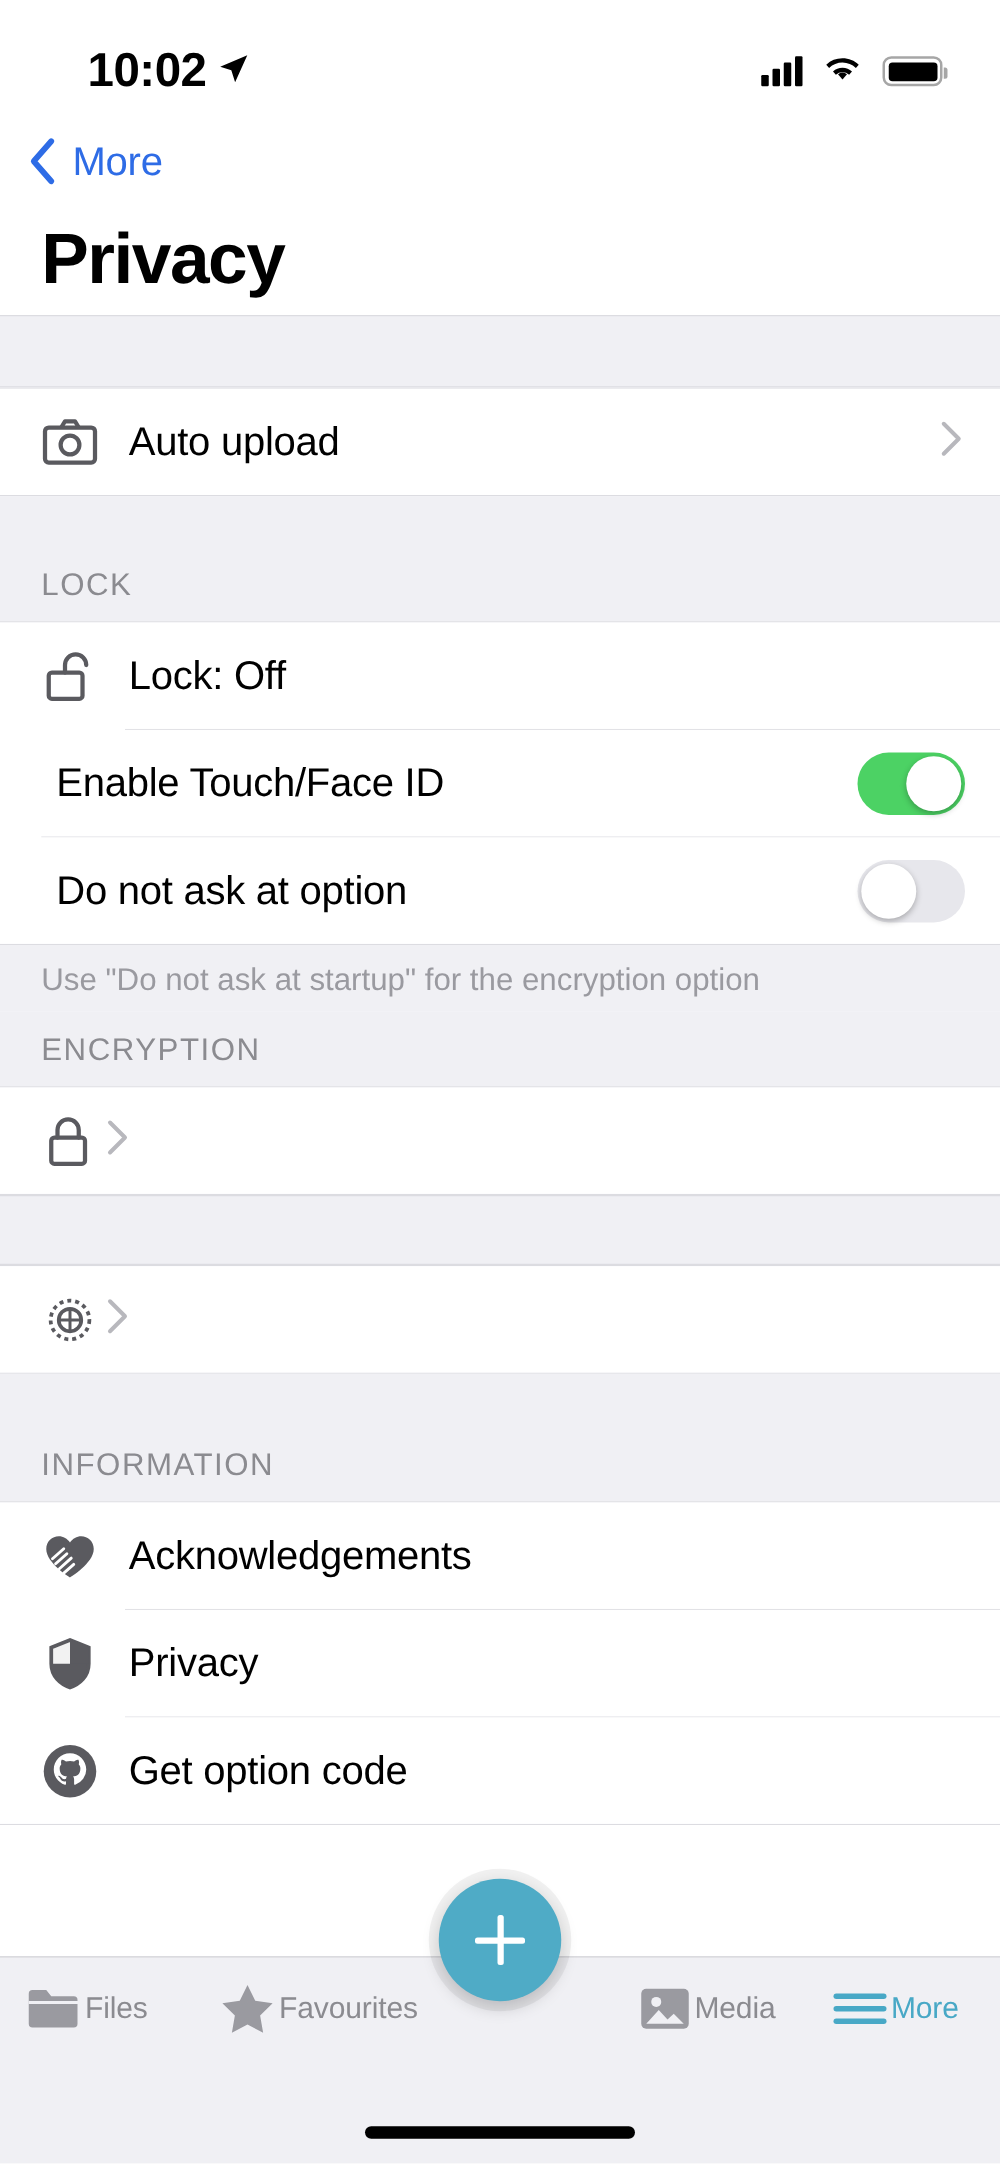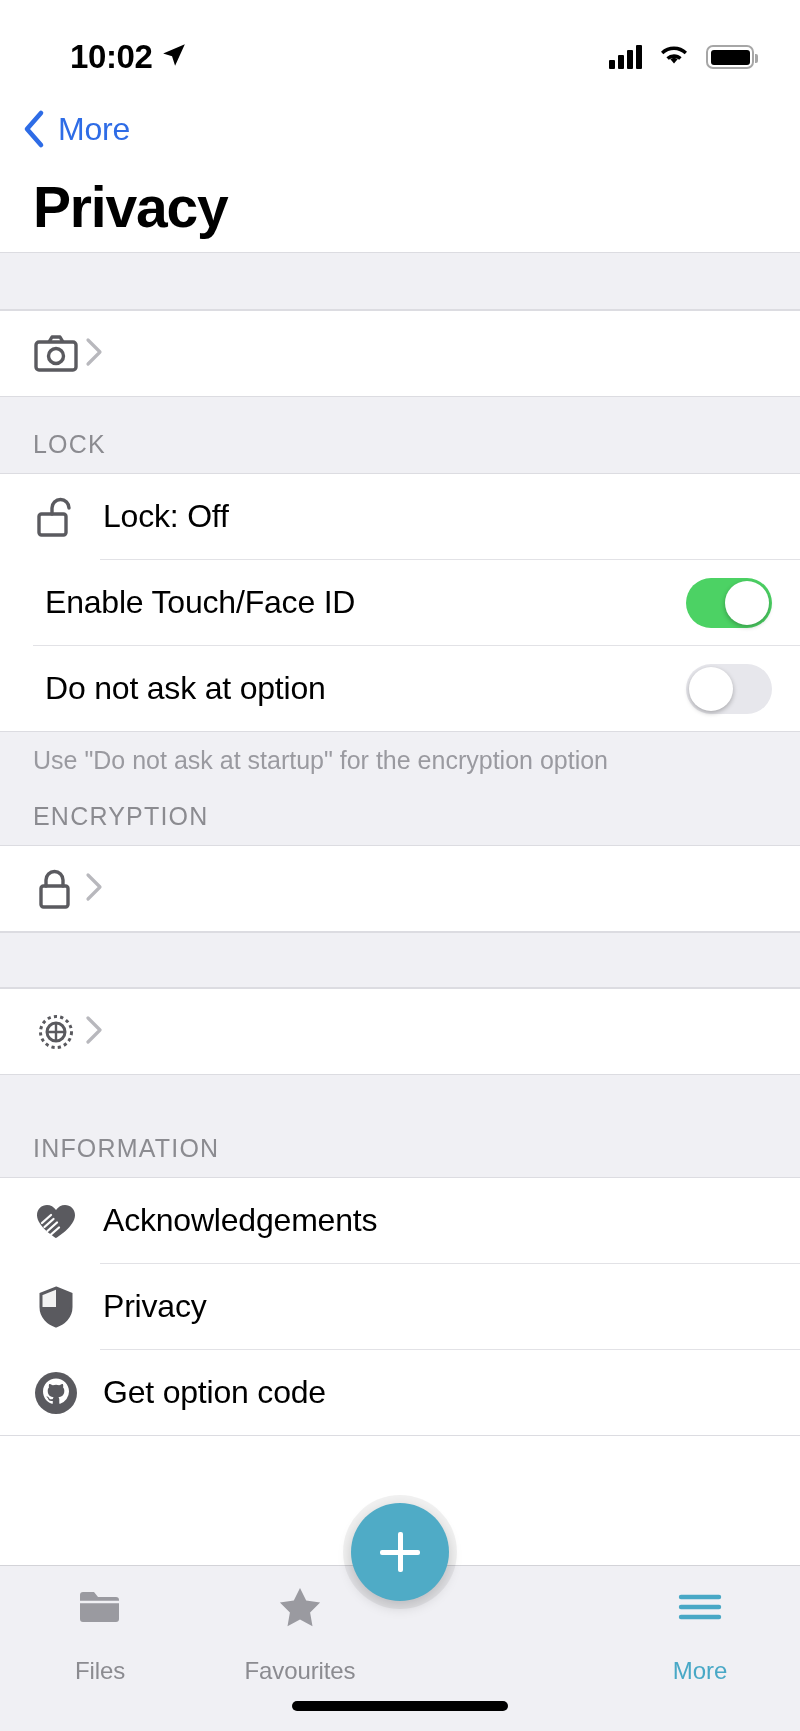--- a/index.html
+++ b/index.html
@@ -10,21 +10,21 @@
     -webkit-font-smoothing: antialiased;
   }
   .phone { position: relative; width: 800px; height: 1731px; background: #ffffff; overflow: hidden; }
 
   
   .statusbar {
     height: 92px; display: flex; align-items: center;
     justify-content: space-between; padding: 22px 46px 0 70px;
   }
   .sb-left { display: flex; align-items: center; gap: 9px; }
-  .sb-time { font-size: 33px; font-weight: 600; letter-spacing: -0.4px; color: #000; }
+  .sb-time { font-size: 38px; font-weight: 600; letter-spacing: -0.4px; color: #000; }
   .sb-right { display: flex; align-items: center; gap: 16px; }
   .bars { display: flex; align-items: flex-end; gap: 3px; height: 24px; }
   .bars i { display: block; width: 6px; background: #000; border-radius: 1px; }
   .bars i:nth-child(1){ height: 9px; }
   .bars i:nth-child(2){ height: 14px; }
   .bars i:nth-child(3){ height: 19px; }
   .bars i:nth-child(4){ height: 24px; }
   .batt {
     width: 48px; height: 24px; border: 2.5px solid rgba(0,0,0,.35);
     border-radius: 7px; padding: 2.5px; position: relative;
@@ -78,21 +78,21 @@
   .toggle.on .knob { right: 3px; }
   .toggle.off { background: #e7e7ec; }
   .toggle.off .knob { left: 3px; }
 
   
   .tabbar {
     position: absolute; left: 0; right: 0; bottom: 0; height: 166px;
     background: #f0f0f4; border-top: 1px solid #d3d3d8;
     display: flex; align-items: flex-start; padding-top: 18px;
   }
-  .tab { flex: 1; display: flex; flex-direction: column; align-items: center; gap: 27px; }
+  .tab { flex: 1; display: flex; flex-direction: row; align-items: center; gap: 2px; padding-left: 20px; }
   .tab .tlabel { font-size: 24px; color: #8b8b90; letter-spacing: -0.1px; }
   .tab.active .tlabel { color: #48a8c6; }
   .tab .ticon { height: 46px; display: flex; align-items: center; }
 
   .fab {
     position: absolute; left: 50%; transform: translateX(-50%);
     bottom: 130px; width: 98px; height: 98px; border-radius: 50%;
     background: #4fabc6; display: flex; align-items: center; justify-content: center;
     box-shadow: 0 0 0 8px rgba(0,0,0,.055), 0 5px 14px rgba(0,0,0,.18);
     z-index: 5;
@@ -160,29 +160,30 @@
 
   <div class="group">
     <div class="row">
       <span class="ico">
         <svg width="46" height="40" viewBox="0 0 46 40">
           <rect x="3" y="8" width="40" height="28" rx="3" fill="none" stroke="#5a5a5f" stroke-width="3.4"></rect>
           <path d="M16 8l3-5h8l3 5" fill="none" stroke="#5a5a5f" stroke-width="3.4" stroke-linejoin="round"></path>
           <circle cx="23" cy="22" r="7.5" fill="none" stroke="#5a5a5f" stroke-width="3.4"></circle>
         </svg>
       </span>
+      <span class="label">Auto upload</span>
       <span class="chev">
         <svg width="18" height="30" viewBox="0 0 18 30">
             <path d="M3 3l12 12L3 27" fill="none" stroke="#b8b8bd" stroke-width="3.2" stroke-linecap="round" stroke-linejoin="round"></path>
           </svg>
       </span>
     </div>
   </div>
 
-  <div class="sec-head" style="height:76px">LOCK</div>
+  <div class="sec-head" style="height:100px">LOCK</div>
 
   <div class="group">
     <div class="row">
       <span class="ico">
         <svg width="46" height="44" viewBox="0 0 46 44">
           <rect x="6" y="19" width="27" height="21" rx="2.5" fill="none" stroke="#5a5a5f" stroke-width="3.4"></rect>
           <path d="M19 19V13a8.5 8.5 0 0117 0" fill="none" stroke="#5a5a5f" stroke-width="3.4" stroke-linecap="round"></path>
         </svg>
       </span>
       <span class="label">Lock: Off</span>
@@ -311,20 +312,30 @@
         </svg>
       </span>
       <span class="tlabel">Favourites</span>
     </div>
 
     <div class="tab">
       <span class="ticon"></span>
       <span class="tlabel"></span>
     </div>
 
+    <div class="tab">
+      <span class="ticon">
+        <svg width="44" height="40" viewBox="0 0 44 40">
+          <rect x="3" y="4" width="38" height="32" rx="4" fill="#9a9aa0"></rect>
+          <circle cx="15" cy="14.5" r="4" fill="#f0f0f4"></circle>
+          <path d="M7 32l10-11 7 7.5 5-4.5 8 8z" fill="#f0f0f4"></path>
+        </svg>
+      </span>
+      <span class="tlabel">Media</span>
+    </div>
 
     <div class="tab active">
       <span class="ticon">
         <svg width="46" height="32" viewBox="0 0 46 32">
           <g stroke="#48a8c6" stroke-width="4.4" stroke-linecap="round">
             <path d="M4 6h38"></path>
               <path d="M4 16h38"></path>
               <path d="M4 26h38"></path>
           </g>
         </svg>

